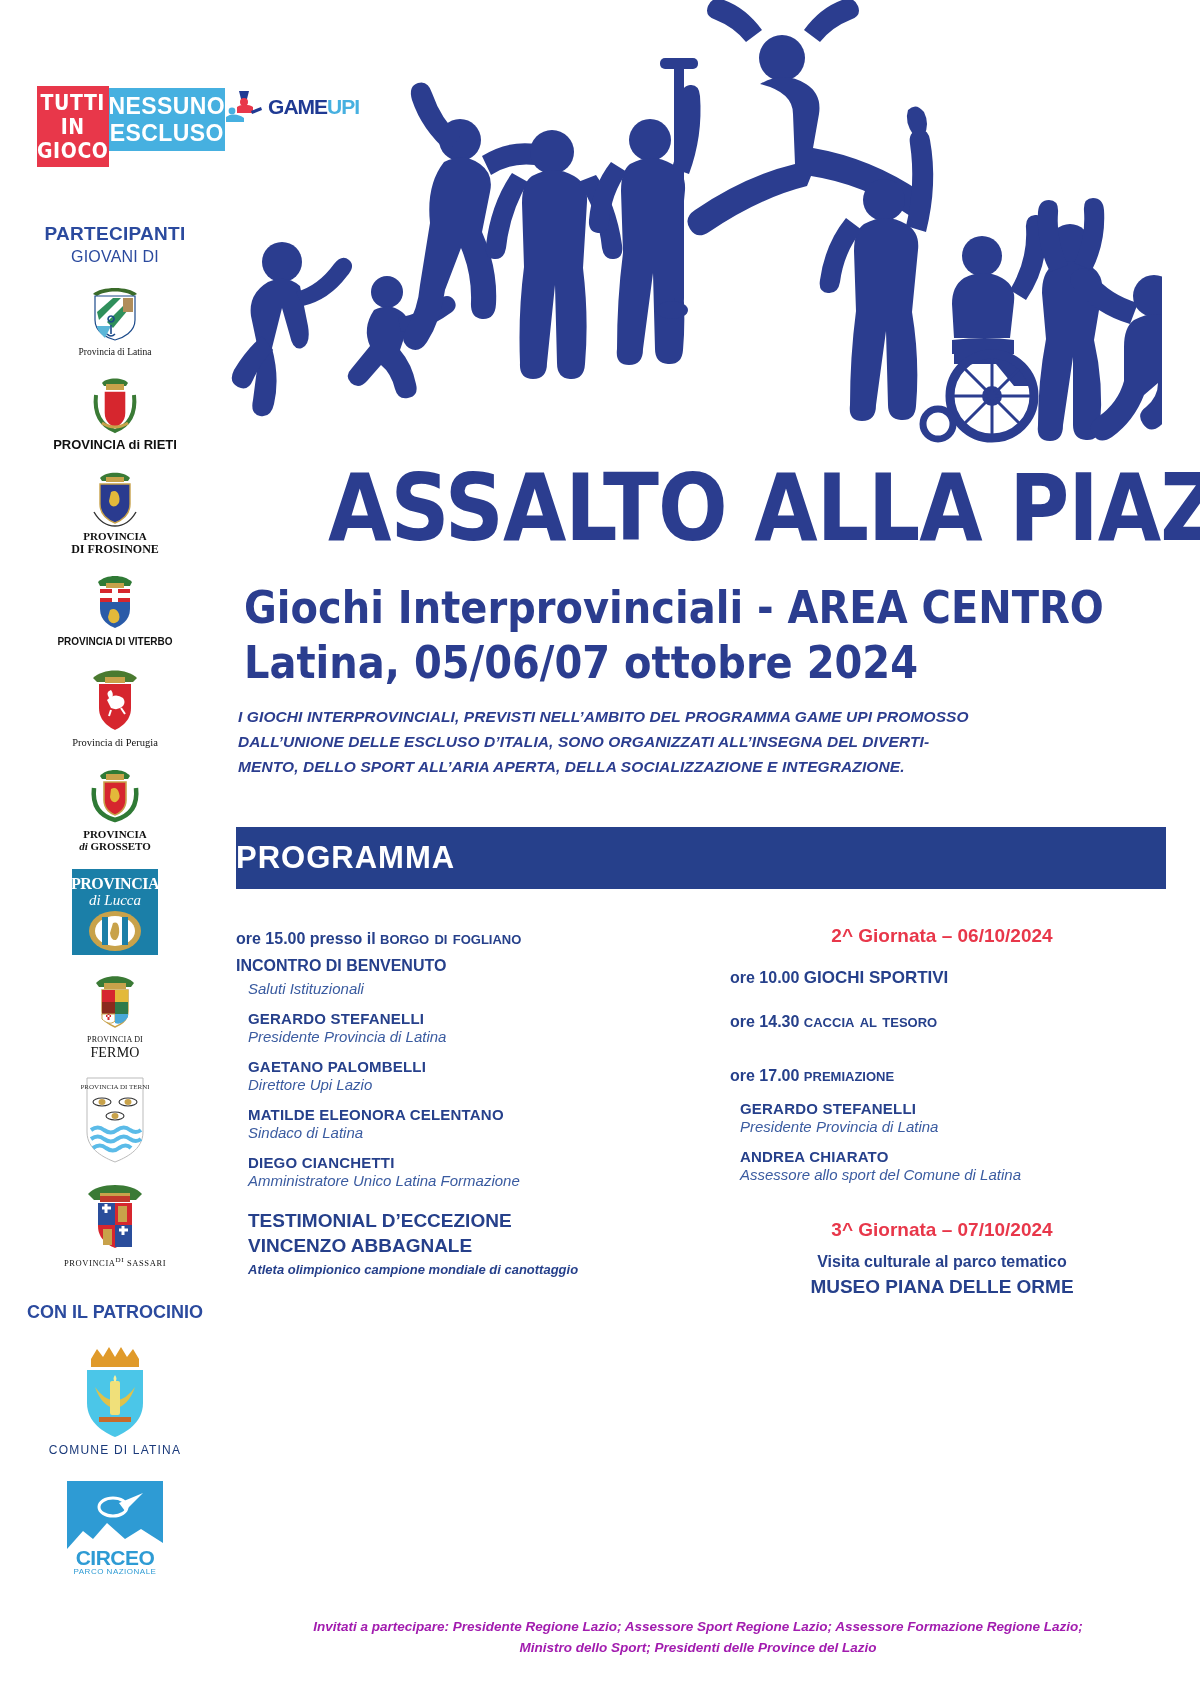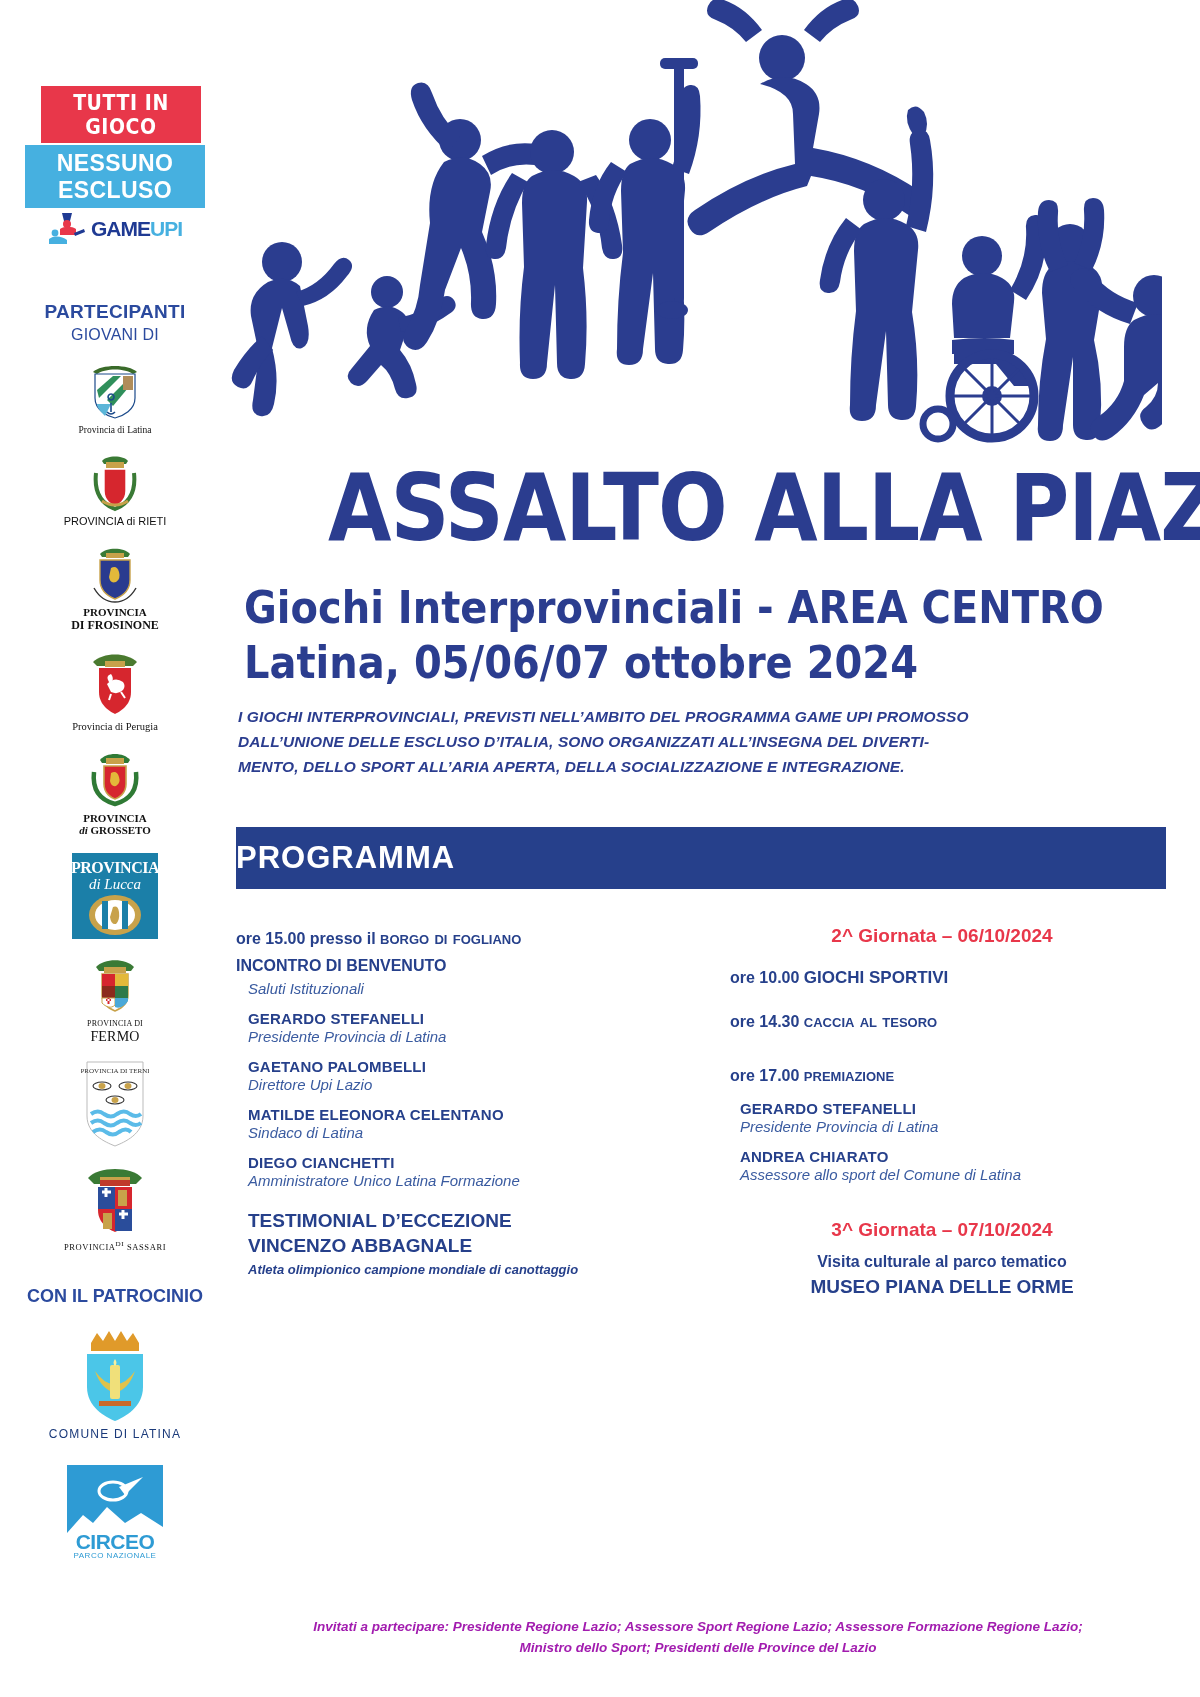--- a/index.html
+++ b/index.html
@@ -11,21 +11,21 @@
   .page{position:absolute;inset:0;display:flex;}
 
   
   .sidebar{
     width:230px;flex:0 0 230px;position:relative;
     display:flex;flex-direction:column;align-items:center;
     padding-top:86px;box-sizing:border-box;
   }
 
   
-  .logo{width:180px;display:flex;flex-direction:column;align-items:center;}
+  .logo{width:180px;display:flex;flex-direction:row;align-items:flex-start;}
   .logo .l1{
     background:#e8374a;color:#fff;font-weight:bold;font-size:21px;
     letter-spacing:.6px;text-align:center;padding:5px 0 4px;
     font-family:"DejaVu Sans Condensed","Liberation Sans",sans-serif;
     width:160px;margin-left:12px;
   }
   .logo .l2{
     background:#46b0e0;color:#fff;font-weight:bold;font-size:23px;
     letter-spacing:.4px;text-align:center;padding:5px 0 4px;margin-top:2px;
     width:180px;
@@ -45,21 +45,21 @@
   }
   .side-head2{
     margin-top:34px;font-size:18px;font-weight:bold;color:#2b4a9e;text-align:center;
   }
 
   .crest-item{margin-top:16px;display:flex;flex-direction:column;align-items:center;width:100%;}
   .crest-item .cap{
     margin-top:3px;text-align:center;line-height:1.08;color:#111;
   }
   .cap.s1{font-size:9.5px;font-family:"Liberation Serif",serif;}
-  .cap.s2{font-size:11px;font-weight:normal;}
+  .cap.s2{font-size:13px;font-weight:bold;}
   .cap.s3{font-size:11px;font-weight:bold;font-family:"Liberation Serif",serif;}
   .cap.s4{font-size:10px;font-weight:bold;}
   .cap.s5{font-size:10.5px;font-family:"Liberation Serif",serif;}
   .cap.s6{font-size:8px;font-family:"Liberation Serif",serif;letter-spacing:.2px;}
   .cap.s7{font-size:12px;color:#1b3a7a;letter-spacing:1.2px;}
   .cap .big{font-size:14px;font-family:"Liberation Serif",serif;}
   .cap .sm{font-size:8.5px;letter-spacing:.6px;font-family:"Liberation Serif",serif;}
 
   
   .main{flex:1;position:relative;padding-right:34px;box-sizing:border-box;}
@@ -181,20 +181,32 @@
       <svg width="62" height="60" viewBox="0 0 62 60">
         <path d="M16 10 C22 3 40 3 46 10 L44 13 L18 13 Z" fill="#3a7a35"></path>
         <rect x="22" y="9" width="18" height="5" fill="#c8a24a"></rect>
         <path d="M16 16 L46 16 L46 36 C46 48 36 53 31 55 C26 53 16 48 16 36 Z" fill="#2a3b8f" stroke="#c8a24a" stroke-width="1.4"></path>
         <path d="M27 24 q6 -3 8 4 q2 7 -3 10 q-6 2 -7 -5 Z" fill="#e3b93a"></path>
         <path d="M10 44 q8 14 21 14 q13 0 21 -14" stroke="#333" stroke-width="1.4" fill="none"></path>
       </svg>
       <div class="cap s3">PROVINCIA<br><span style="font-size:12px">DI FROSINONE</span></div>
     </div>
 
+    <div class="crest-item">
+      <svg width="62" height="62" viewBox="0 0 62 62">
+        <path d="M14 10 C22 2 40 2 48 10 L46 14 L16 14 Z" fill="#2f7a35"></path>
+        <rect x="22" y="11" width="18" height="5" fill="#c8a24a"></rect>
+        <path d="M16 17 L46 17 L46 37 C46 49 36 54 31 56 C26 54 16 49 16 37 Z" fill="#2a5ba8"></path>
+        <path d="M16 17 L46 17 L46 30 L16 30 Z" fill="#d6262e"></path>
+        <rect x="28" y="17" width="6" height="13" fill="#fff"></rect>
+        <rect x="16" y="21" width="30" height="5" fill="#fff"></rect>
+        <path d="M26 38 q6 -3 9 4 q2 7 -4 9 q-6 1 -7 -6 Z" fill="#e3b93a"></path>
+      </svg>
+      <div class="cap s4">PROVINCIA DI VITERBO</div>
+    </div>
 
     <div class="crest-item">
       <svg width="60" height="70" viewBox="0 0 60 70">
         <path d="M8 14 C18 4 42 4 52 14 L48 18 L12 18 Z" fill="#4a7a2f"></path>
         <rect x="20" y="13" width="20" height="6" fill="#c8a24a"></rect>
         <path d="M14 20 L46 20 L46 44 C46 58 34 64 30 66 C26 64 14 58 14 44 Z" fill="#d6262e"></path>
         <path d="M22 36 q8 -8 16 -2 q3 4 0 8 q-5 5 -12 2 Z" fill="#fff"></path>
         <path d="M24 34 q-4 -6 2 -8 q3 4 1 8 Z" fill="#fff"></path>
         <path d="M36 44 l4 6 M26 46 l-2 6" stroke="#fff" stroke-width="2"></path>
       </svg>

